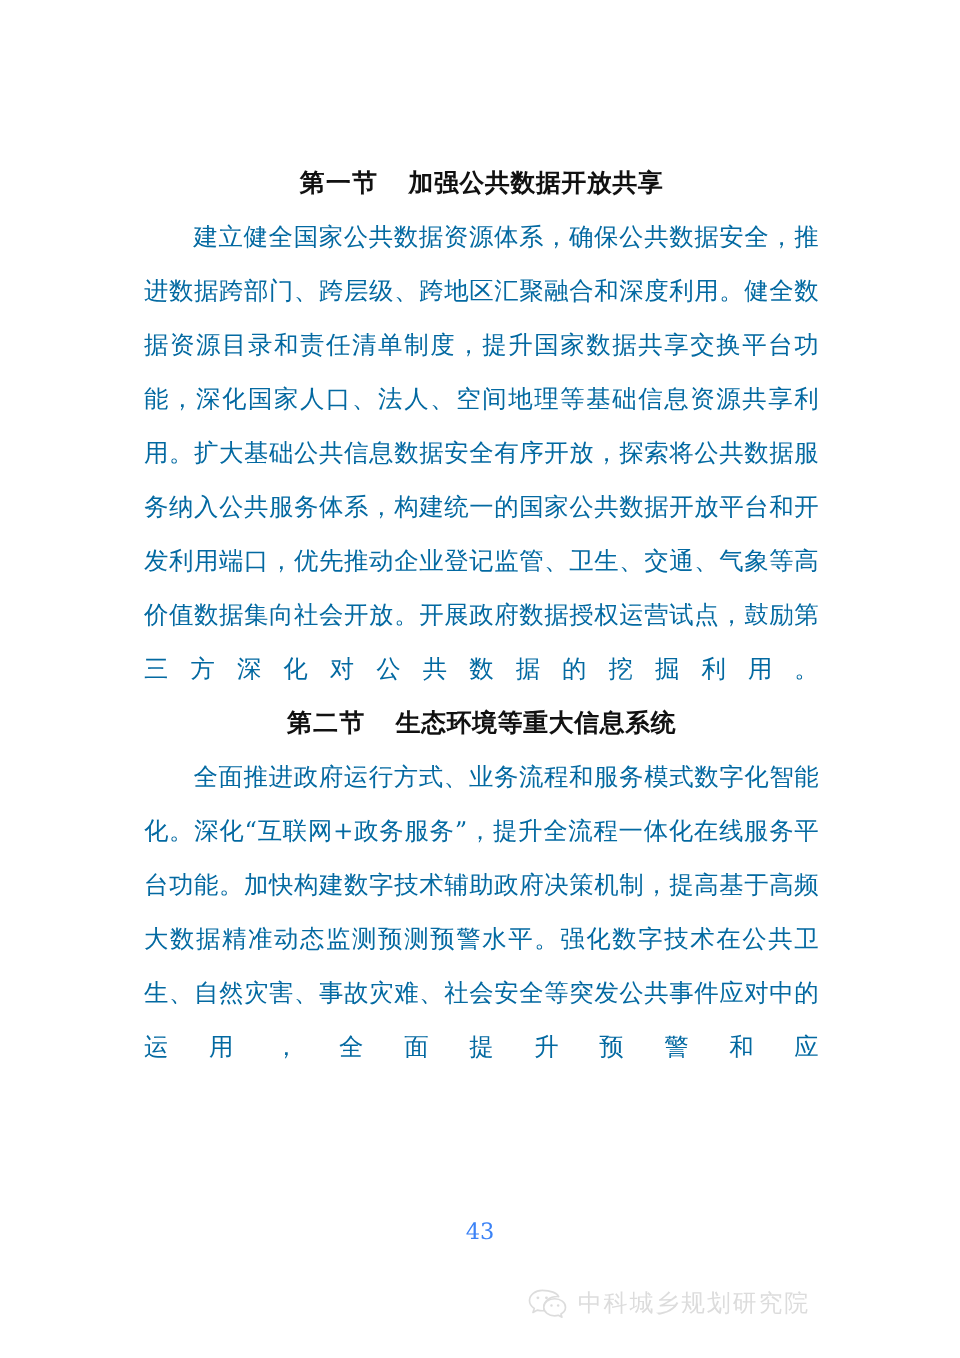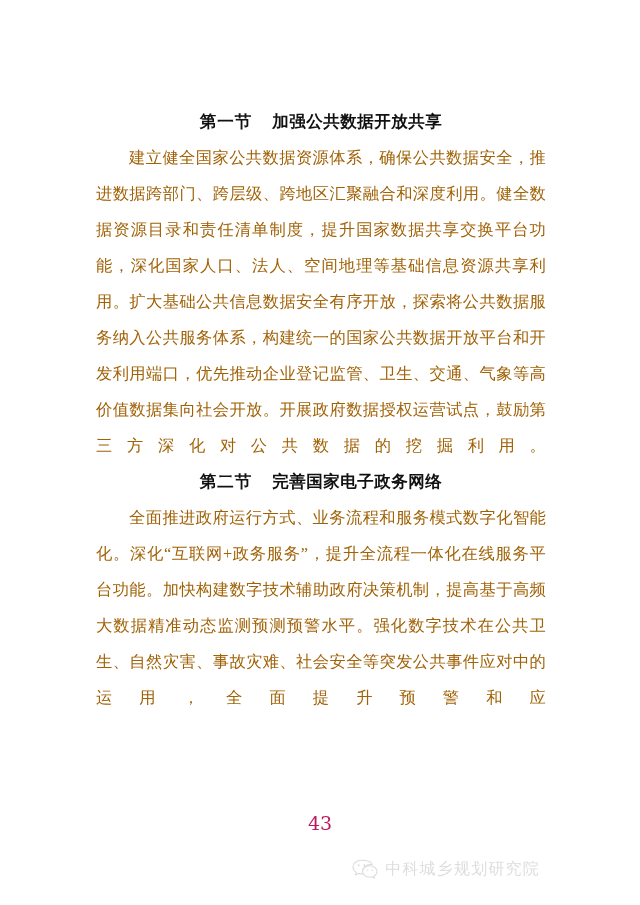--- a/index.html
+++ b/index.html
@@ -43,36 +43,35 @@
     width: 20px;
   }
   .body-para {
     font-size: 16.3px;
     line-height: 36px;
     text-align: justify;
     text-align-last: left;
     text-justify: inter-character;
     text-indent: 33px;
     letter-spacing: 0.15px;
-    color: #a16207;
+    color: #0369a1;
     margin: 0;
-    font-family: Liberation Serif, serif;
   }
   .body-para.clipped {
     text-align-last: justify;
   }
   
   #page-number {
     position: absolute;
     left: 0;
     top: 812px;
     width: 640px;
     text-align: center;
-    font-size: 19px;
-    color: #be185d;
+    font-size: 15px;
+    color: #3b82f6;
     font-family: "DejaVu Serif", "Liberation Serif", serif;
   }
   
   #footer-watermark {
     position: absolute;
     right: 28px;
     top: 858px;
     display: flex;
     align-items: center;
     gap: 7px;
@@ -98,21 +97,21 @@
 <div id="page">
 
   <div id="content">
 
     <div class="section-heading">
       <span class="sec-num">第一节</span><span class="sec-gap"></span><span class="sec-title">加强公共数据开放共享</span>
     </div>
     <p class="body-para clipped">建立健全国家公共数据资源体系，确保公共数据安全，推进数据跨部门、跨层级、跨地区汇聚融合和深度利用。健全数据资源目录和责任清单制度，提升国家数据共享交换平台功能，深化国家人口、法人、空间地理等基础信息资源共享利用。扩大基础公共信息数据安全有序开放，探索将公共数据服务纳入公共服务体系，构建统一的国家公共数据开放平台和开发利用端口，优先推动企业登记监管、卫生、交通、气象等高价值数据集向社会开放。开展政府数据授权运营试点，鼓励第三方深化对公共数据的挖掘利用。</p>
 
     <div class="section-heading">
-      <span class="sec-num">第二节</span><span class="sec-gap"></span><span class="sec-title">完善国家电子政务网络</span>
+      <span class="sec-num">第二节</span><span class="sec-gap"></span><span class="sec-title">生态环境等重大信息系统</span>
     </div>
 
     <p class="body-para clipped">全面推进政府运行方式、业务流程和服务模式数字化智能化。深化“互联网+政务服务”，提升全流程一体化在线服务平台功能。加快构建数字技术辅助政府决策机制，提高基于高频大数据精准动态监测预测预警水平。强化数字技术在公共卫生、自然灾害、事故灾难、社会安全等突发公共事件应对中的运用，全面提升预警和应</p>
 
   </div>
 
   <div id="page-number">43</div>
 
   <div id="footer-watermark">
     <span>

